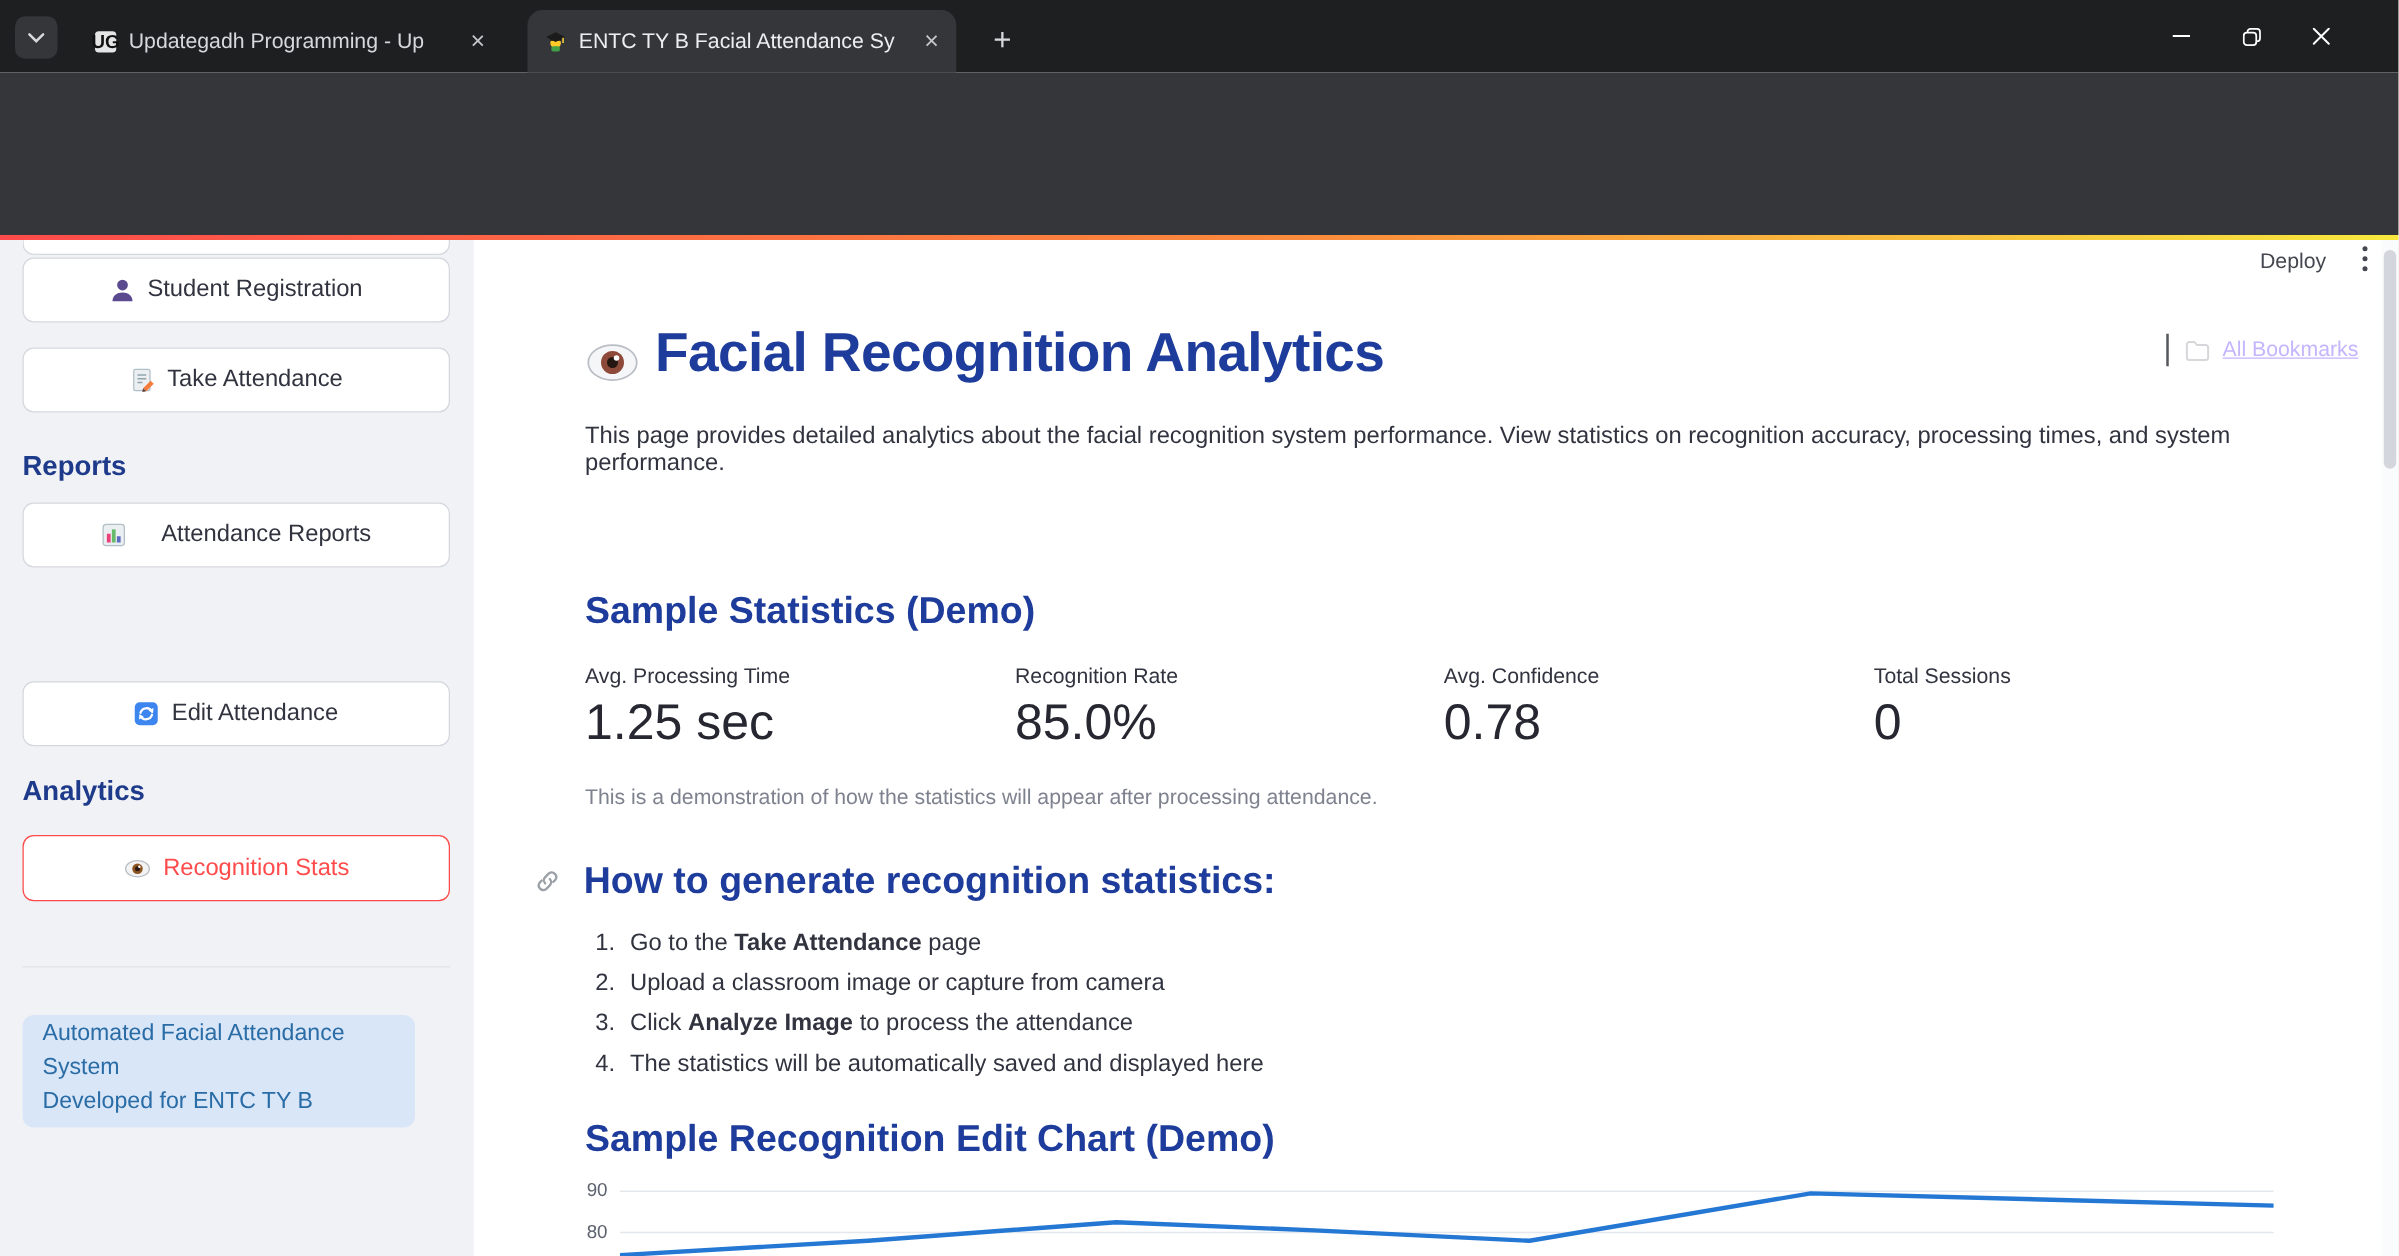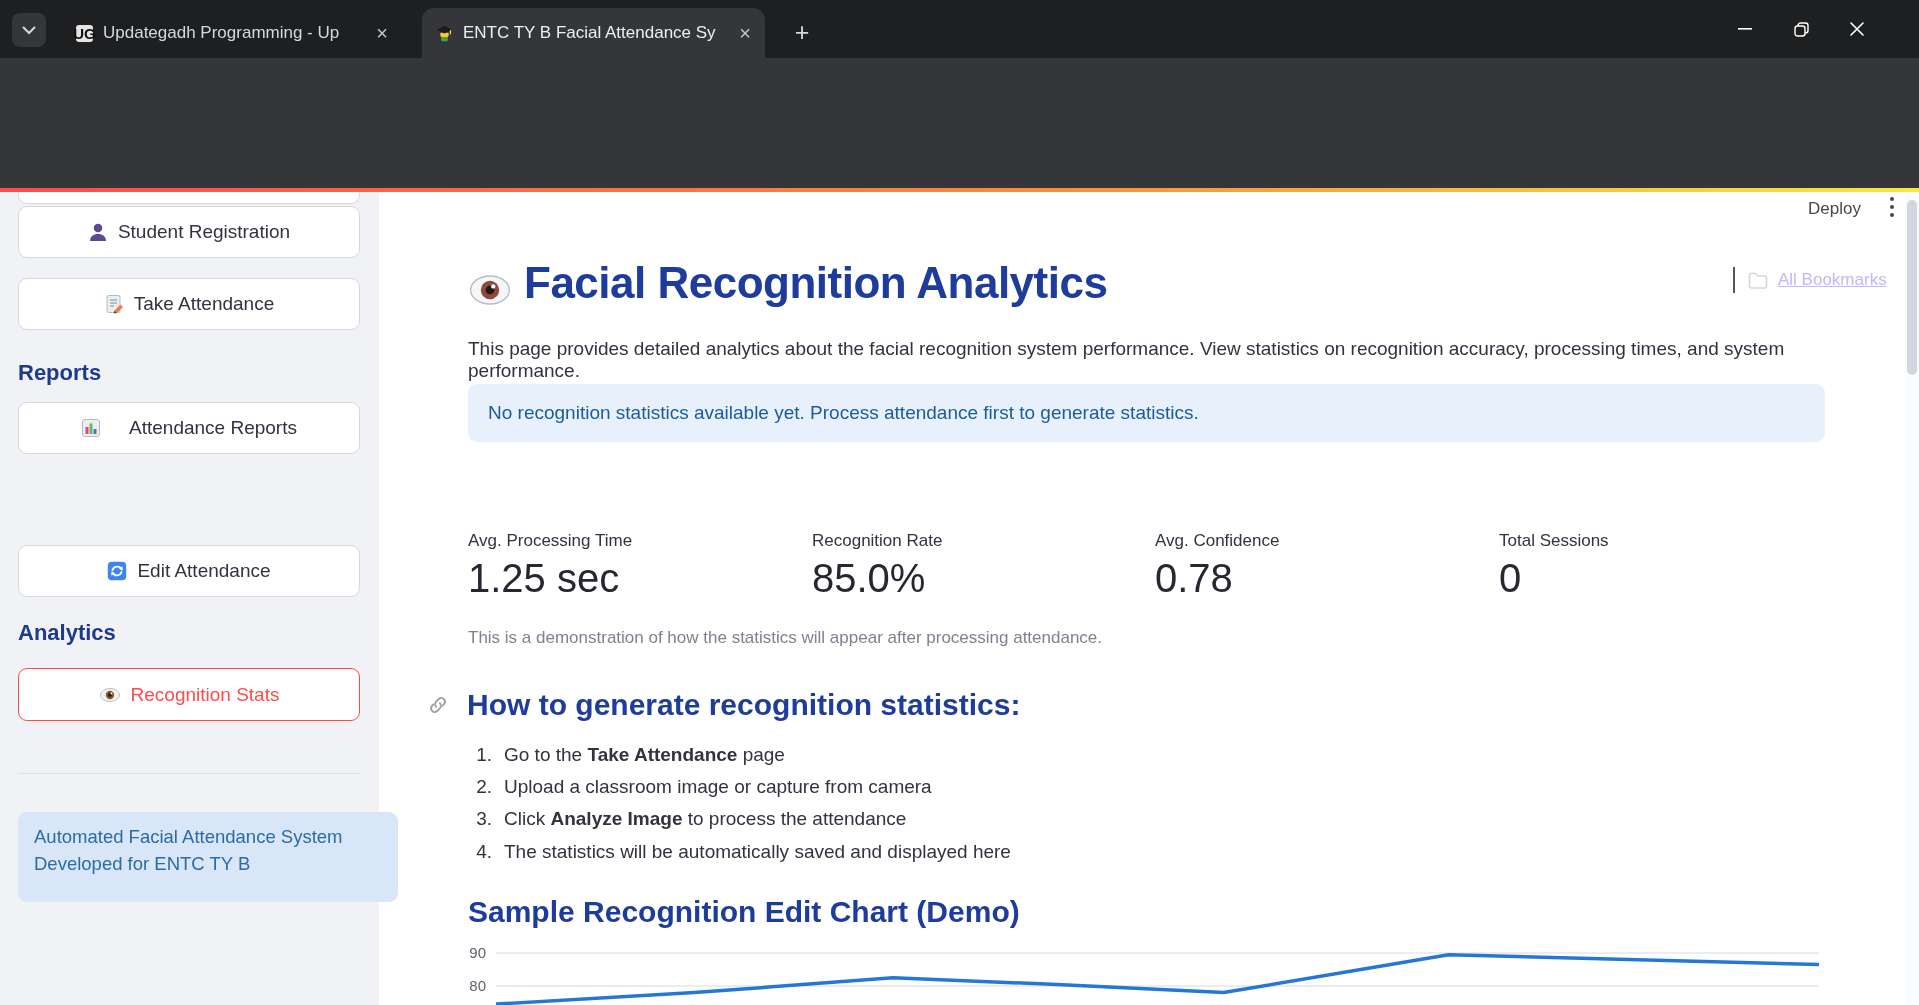--- a/index.html
+++ b/index.html
@@ -34,21 +34,21 @@
 
   .decoration{left:0;top:188px;width:1919px;height:4px;background:linear-gradient(90deg,#ff4b4b 0%,#fa8c3c 55%,#f7e83e 100%);}
 
   
   .sidebar{left:0;top:192px;width:379px;height:813px;background:#f0f2f6;}
   .sbtn{left:18px;width:342px;height:52px;background:#fff;border:1px solid #d5d8de;border-radius:9px;display:flex;align-items:center;justify-content:center;gap:10px;font-size:19px;color:#31333f;cursor:pointer;}
   .sbtn.partial{top:192px;height:12px;border-top:none;border-radius:0 0 9px 9px;cursor:default;}
   .sbtn.active-red{border:1px solid #ff4b4b;color:#ff4b4b;}
   .sb-header{left:18px;width:330px;font-size:22px;font-weight:bold;color:#1e3a8a;}
   .sb-divider{left:18px;top:773px;width:342px;height:1px;background:#dfe2e8;}
-  .sb-info{left:18px;top:812px;width:380px;height:90px;background:#d9e6f8;border-radius:9px;color:#2a6ca5;font-size:18.5px;line-height:1.45;padding:12px 16px;}
+  .sb-info{left:18px;top:812px;width:314px;height:90px;background:#d9e6f8;border-radius:9px;color:#2a6ca5;font-size:18.5px;line-height:1.45;padding:1px 16px;}
 
   .deploy{top:196px;height:26px;display:flex;align-items:center;color:#44474f;font-size:17px;cursor:pointer;}
   .h1row{left:468px;top:258px;display:flex;align-items:flex-end;gap:12px;}
   .h1row h1{margin:0;font-size:44px;font-weight:bold;color:#1e3c9b;letter-spacing:-.5px;}
   .intro{left:468px;top:338px;width:1357px;font-size:19px;color:#31333f;}
   .alert{left:468px;top:384px;width:1357px;height:58px;background:#e8f1fb;border-radius:9px;display:flex;align-items:center;padding:0 20px;color:#1a5c9c;font-size:19px;}
   .h3{font-size:30px;font-weight:bold;color:#1e3c9b;margin:0;}
   .mlabel{width:330px;font-size:17px;color:#31333f;}
   .mvalue{width:330px;font-size:40px;color:#262730;}
   .caption{left:468px;top:628px;font-size:17px;color:#7e828f;}
@@ -265,24 +265,22 @@
       <ellipse cx="11" cy="9" rx="9.7" ry="7" fill="#f5f6f7" stroke="#b9bdc4" stroke-width="0.7"></ellipse>
       <circle cx="11" cy="9" r="4.6" fill="#8d4a3a"></circle>
       <circle cx="11" cy="9" r="2.2" fill="#241712"></circle>
       <circle cx="12.6" cy="7.2" r="1.1" fill="#fff"></circle>
     </svg>
     <h1>Facial Recognition Analytics</h1>
   </div>
 
   <div class="abs intro">This page provides detailed analytics about the facial recognition system performance. View statistics on recognition accuracy, processing times, and system performance.</div>
 
-  <div class="abs alert">
-    <span>No recognition statistics available yet. Process attendance first to generate statistics.</span>
-  </div>
-
+
+  <h3 class="abs h3" style="left:468px;top:472px;">Sample Statistics (Demo)</h3>
 
   <div class="abs mlabel" style="left:468px;top:531px;">Avg. Processing Time</div>
   <div class="abs mlabel" style="left:812px;top:531px;">Recognition Rate</div>
   <div class="abs mlabel" style="left:1155px;top:531px;">Avg. Confidence</div>
   <div class="abs mlabel" style="left:1499px;top:531px;">Total Sessions</div>
 
   <div class="abs mvalue" style="left:468px;top:556px;">1.25 sec</div>
   <div class="abs mvalue" style="left:812px;top:556px;">85.0%</div>
   <div class="abs mvalue" style="left:1155px;top:556px;">0.78</div>
   <div class="abs mvalue" style="left:1499px;top:556px;">0</div>

